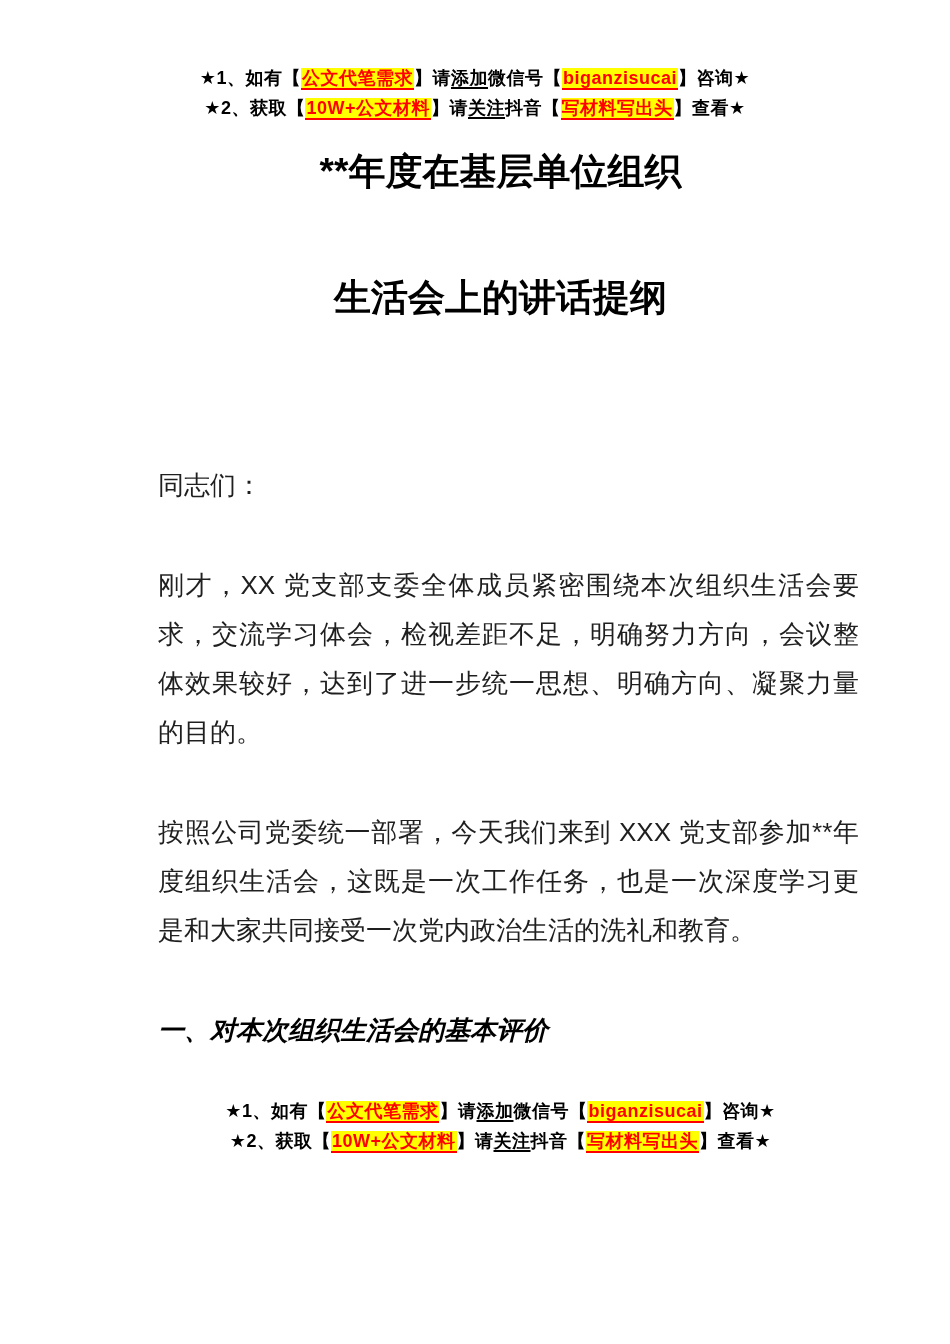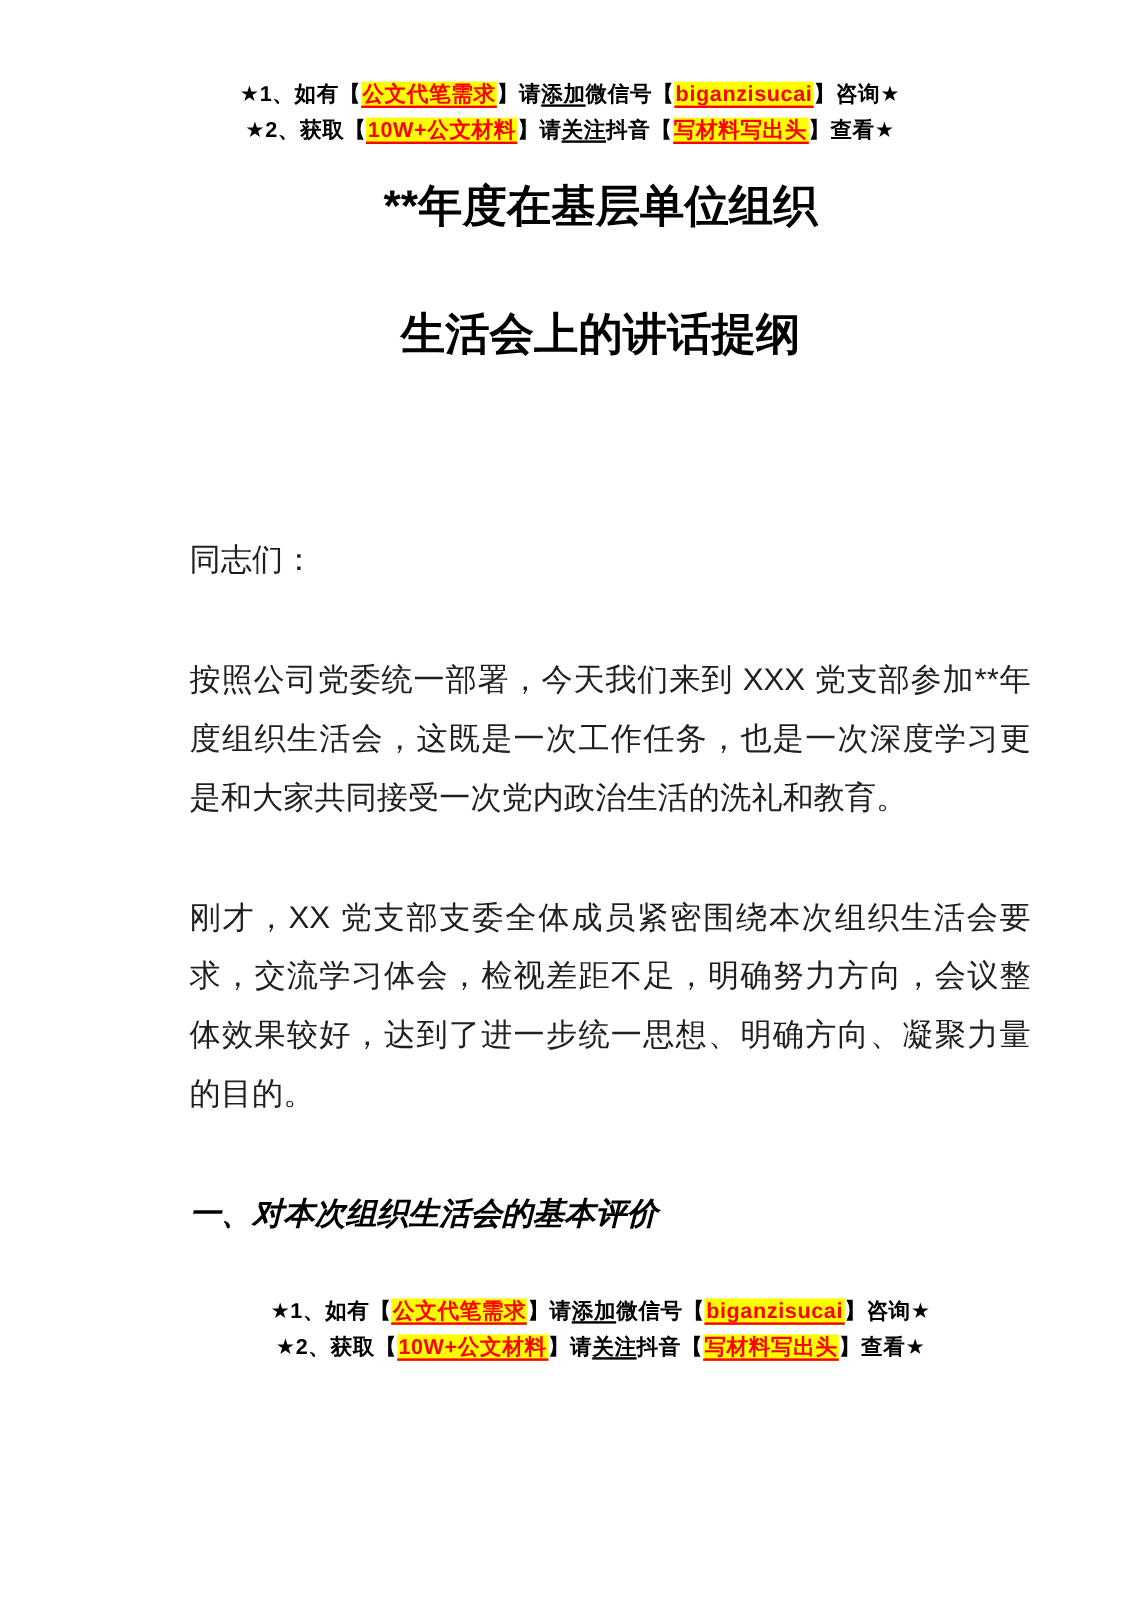--- a/index.html
+++ b/index.html
@@ -46,21 +46,21 @@
   }
   
   .doc-title {
     text-align: center;
     font-size: 37px;
     line-height: 46px;
     font-weight: 700;
     color: #000000;
   }
   .doc-title.first { margin-top: 26px; }
-  .doc-title.second { margin-top: 61px; }
+  .doc-title.second { margin-top: 80px; }
   
   .body-text {
     margin-top: 140px;
     font-size: 26px;
     line-height: 49px;
     text-align: justify;
     color: var(--text, #1f1f1f);
   }
   .body-text p {
     margin: 0 0 51px 16px;
@@ -83,22 +83,22 @@
     <div><span>★2、获取【</span><span class="hl">10W+公文材料</span><span>】请</span><span class="ul">关注</span><span>抖音【</span><span class="hl">写材料写出头</span><span>】查看★</span></div>
   </div>
 
   <div class="content">
 
     <div class="doc-title first">**年度在基层单位组织</div>
     <div class="doc-title second">生活会上的讲话提纲</div>
 
     <div class="body-text">
       <p>同志们：</p>
+      <p>刚才，XX 党支部支委全体成员紧密围绕本次组织生活会要求，交流学习体会，检视差距不足，明确努力方向，会议整体效果较好，达到了进一步统一思想、明确方向、凝聚力量的目的。</p>
       <p>按照公司党委统一部署，今天我们来到 XXX 党支部参加**年度组织生活会，这既是一次工作任务，也是一次深度学习更是和大家共同接受一次党内政治生活的洗礼和教育。</p>
-      <p>刚才，XX 党支部支委全体成员紧密围绕本次组织生活会要求，交流学习体会，检视差距不足，明确努力方向，会议整体效果较好，达到了进一步统一思想、明确方向、凝聚力量的目的。</p>
       <p class="section-heading">一、对本次组织生活会的基本评价</p>
     </div>
 
     <div class="promo footer">
       <div><span>★1、如有【</span><span class="hl">公文代笔需求</span><span>】请</span><span class="ul">添加</span><span>微信号【</span><span class="hl">biganzisucai</span><span>】咨询★</span></div>
       <div><span>★2、获取【</span><span class="hl">10W+公文材料</span><span>】请</span><span class="ul">关注</span><span>抖音【</span><span class="hl">写材料写出头</span><span>】查看★</span></div>
     </div>
 
   </div>
 </div>

